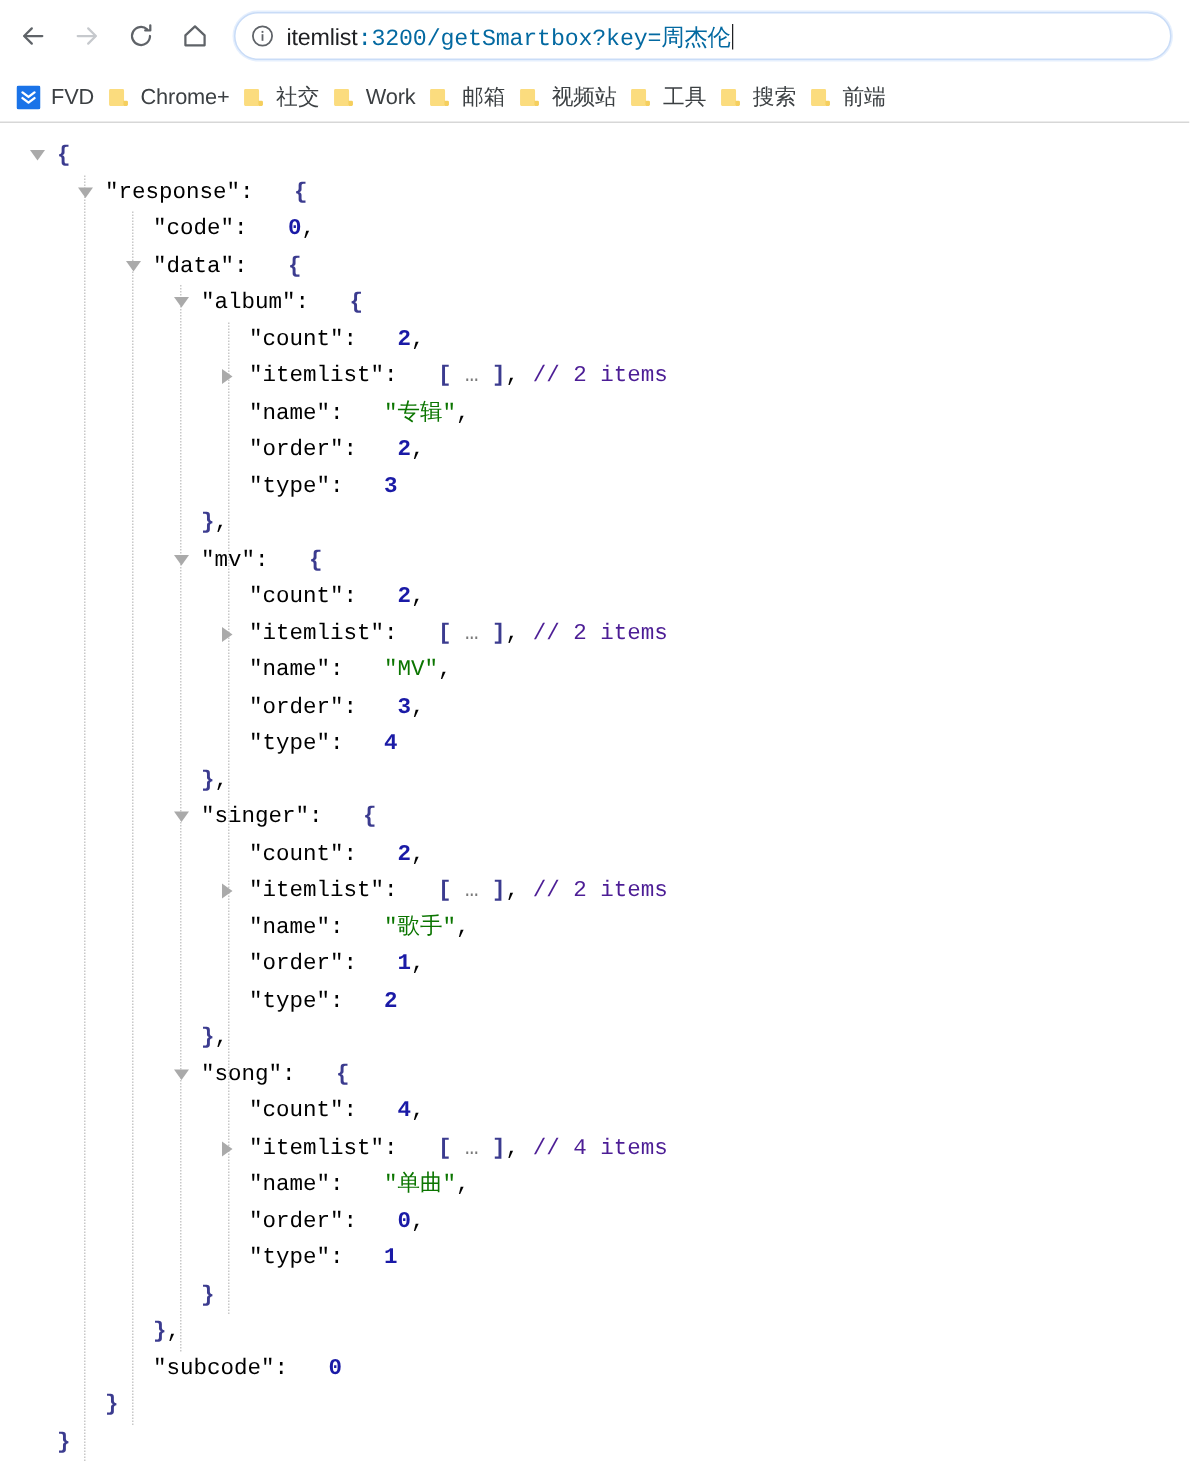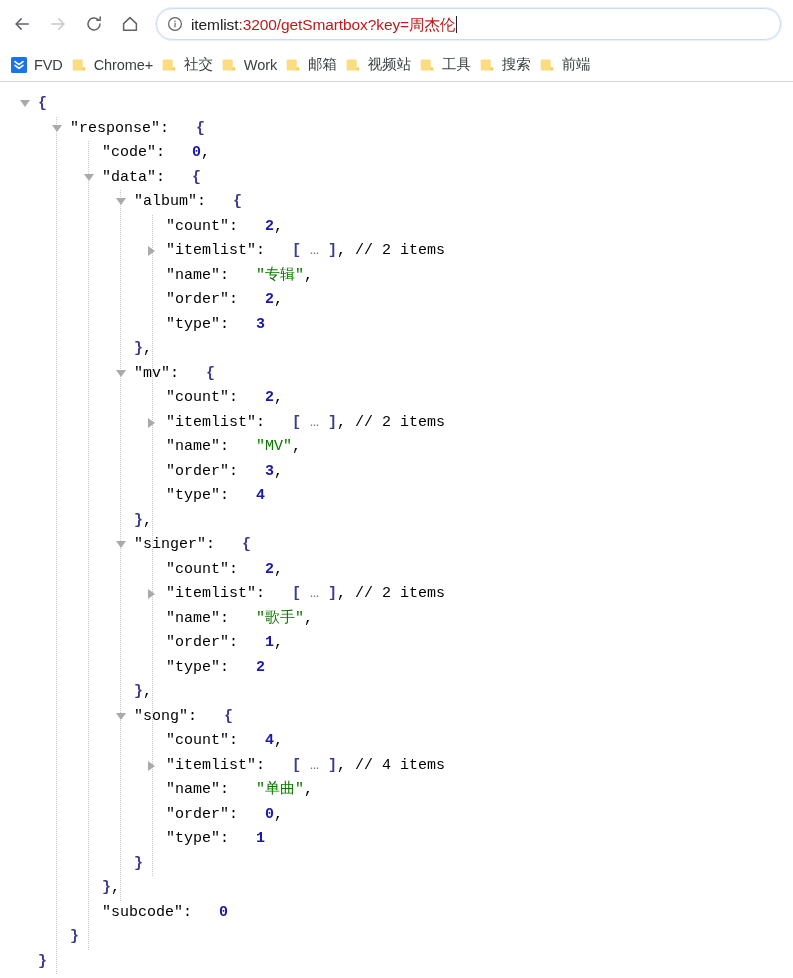--- a/index.html
+++ b/index.html
@@ -55,21 +55,21 @@
     font-family: "Liberation Sans", sans-serif;
     font-size: 15.5px;
     color: #5f6368;
     white-space: nowrap;
     overflow: hidden;
     letter-spacing: -0.1px;
     display: flex;
     align-items: baseline;
   }
   #url-host { color: #202124; }
-  #url-rest { color: #b91c1c; }
+  #url-rest { color: #0369a1; font-family: Liberation Mono, monospace; }
   #url-caret {
     display: inline-block;
     width: 1px;
     height: 17px;
     background: #202124;
     margin-left: 1px;
     position: relative;
     top: 3px;
   }
 
@@ -154,21 +154,21 @@
     width: 0;
     border-left: 1px dotted #c8c8c8;
   }
 
   
   .k { color: #000000; }        
   .punc { color: #000000; }     
   .num { color: #1a1aa6; font-weight: bold; }
   .str { color: #0b7500; }
   .brace { color: #3b3b8f; font-weight: bold; }
-  .cmt { color: #000000; }
+  .cmt { color: #4c1d95; }
   .ell { color: #7a7a7a; }
 </style>
 </head>
 <body>
 
 <div id="browser-chrome">
 
   <div id="toolbar">
 
     <div class="nav-btn">

